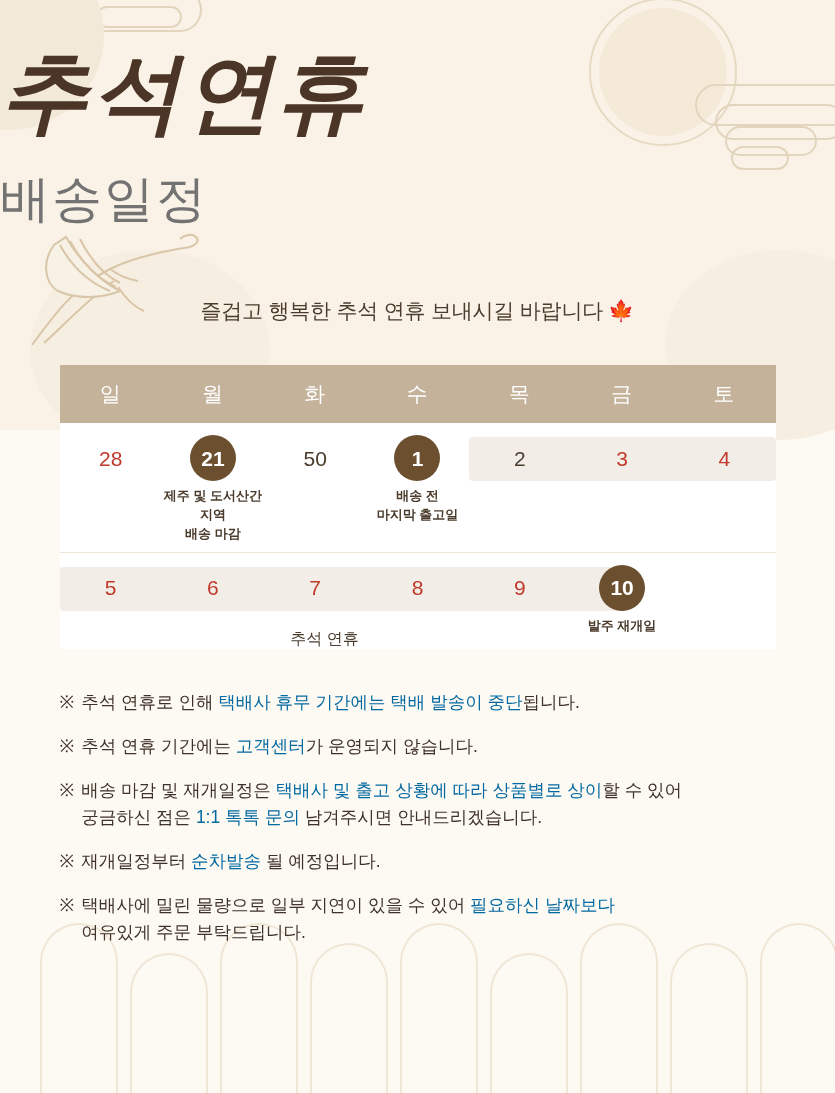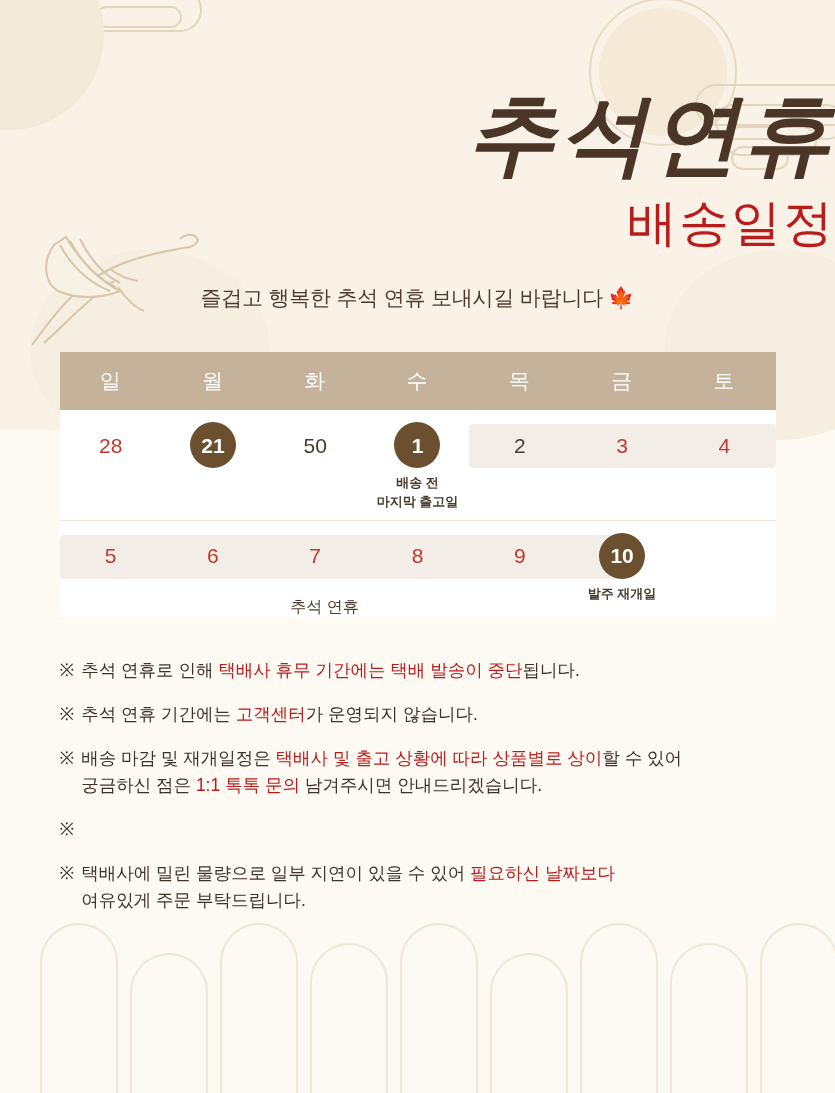--- a/index.html
+++ b/index.html
@@ -32,33 +32,33 @@
   .arches { position: absolute; left: 0; bottom: 0; width: 835px; height: 200px; }
   .arch {
     position: absolute; bottom: 0; width: 78px; height: 170px;
     border: 2px solid #f0e6d6; border-bottom: none;
     border-top-left-radius: 39px; border-top-right-radius: 39px;
   }
 
   
   .content { position: relative; z-index: 3; }
 
-  .title-wrap { text-align: right; padding-top: 92px; }
+  .title-wrap { text-align: left; padding-top: 50px; }
   .title-main {
     font-family: "Liberation Serif", serif;
     font-size: 88px; font-weight: bold; color: #4a3526;
     letter-spacing: 4px; line-height: 1; font-style: italic;
   }
   .title-sub {
     font-family: "Liberation Sans", sans-serif;
-    font-size: 50px; color: #b91c1c; letter-spacing: 2px;
-    margin-top: 10px; font-weight: 500;
+    font-size: 50px; color: #737373; letter-spacing: 2px;
+    margin-top: 28px; font-weight: 500;
   }
   .tagline {
-    text-align: center; margin-top: 27px;
+    text-align: center; margin-top: 64px;
     font-size: 21px; color: #4a3b2c; letter-spacing: -0.2px;
   }
   .leaf-emoji { color: #b4562a; }
 
   
   .crane { position: absolute; left: 14px; top: 195px; z-index: 4; }
 
   
   .calendar { width: 716px; margin: 40px auto 0; }
   .cal-head {
@@ -96,21 +96,21 @@
   }
   .cell-inner { position: relative; z-index: 2; }
 
   
   .notices { width: 716px; margin: 40px auto 0; }
   .notice {
     display: flex; font-size: 17.5px; line-height: 1.55;
     margin-bottom: 17px; color: #3f3228;
   }
   .notice .mk { flex: 0 0 auto; margin-right: 7px; }
-  .hl { color: #b91c1c; margin-top: 47px; }
+  .hl { color: #0369a1; margin-top: 47px; }
   .nl { display: block; }
 </style>
 </head>
 <body>
 
 <div class="bg">
   <div class="bg-top"></div>
 
   <div class="arc" style="left:72px; top:-12px; width:130px; height:44px;"></div>
   <div class="arc" style="left:96px; top:6px; width:86px; height:22px;"></div>
@@ -184,20 +184,21 @@
         <div class="band" style="left:409px; top:14px; width:307px; height:44px;"></div>
 
         <div class="cell">
           <div class="cell-inner">
             <div class="daynum sun">28</div>
           </div>
         </div>
         <div class="cell">
           <div class="cell-inner">
             <div class="daynum mark">21</div>
+            <div class="note">제주 및 도서산간 지역<br>배송 마감</div>
           </div>
         </div>
         <div class="cell">
           <div class="cell-inner">
             <div class="daynum">50</div>
           </div>
         </div>
         <div class="cell">
           <div class="cell-inner">
             <div class="daynum mark">1</div>
@@ -273,20 +274,21 @@
       <span>추석 연휴 기간에는 <span class="hl">고객센터</span>가 운영되지 않습니다.</span>
     </div>
 
     <div class="notice">
       <span class="mk">※</span>
       <span>배송 마감 및 재개일정은 <span class="hl">택배사 및 출고 상황에 따라 상품별로 상이</span>할 수 있어<span class="nl"></span>궁금하신 점은 <span class="hl">1:1 톡톡 문의</span> 남겨주시면 안내드리겠습니다.</span>
     </div>
 
     <div class="notice">
       <span class="mk">※</span>
+      <span>재개일정부터 <span class="hl">순차발송</span> 될 예정입니다.</span>
     </div>
 
     <div class="notice">
       <span class="mk">※</span>
       <span>택배사에 밀린 물량으로 일부 지연이 있을 수 있어 <span class="hl">필요하신 날짜보다</span><span class="nl"></span>여유있게 주문 부탁드립니다.</span>
     </div>
 
   </div>
 
 </div>

